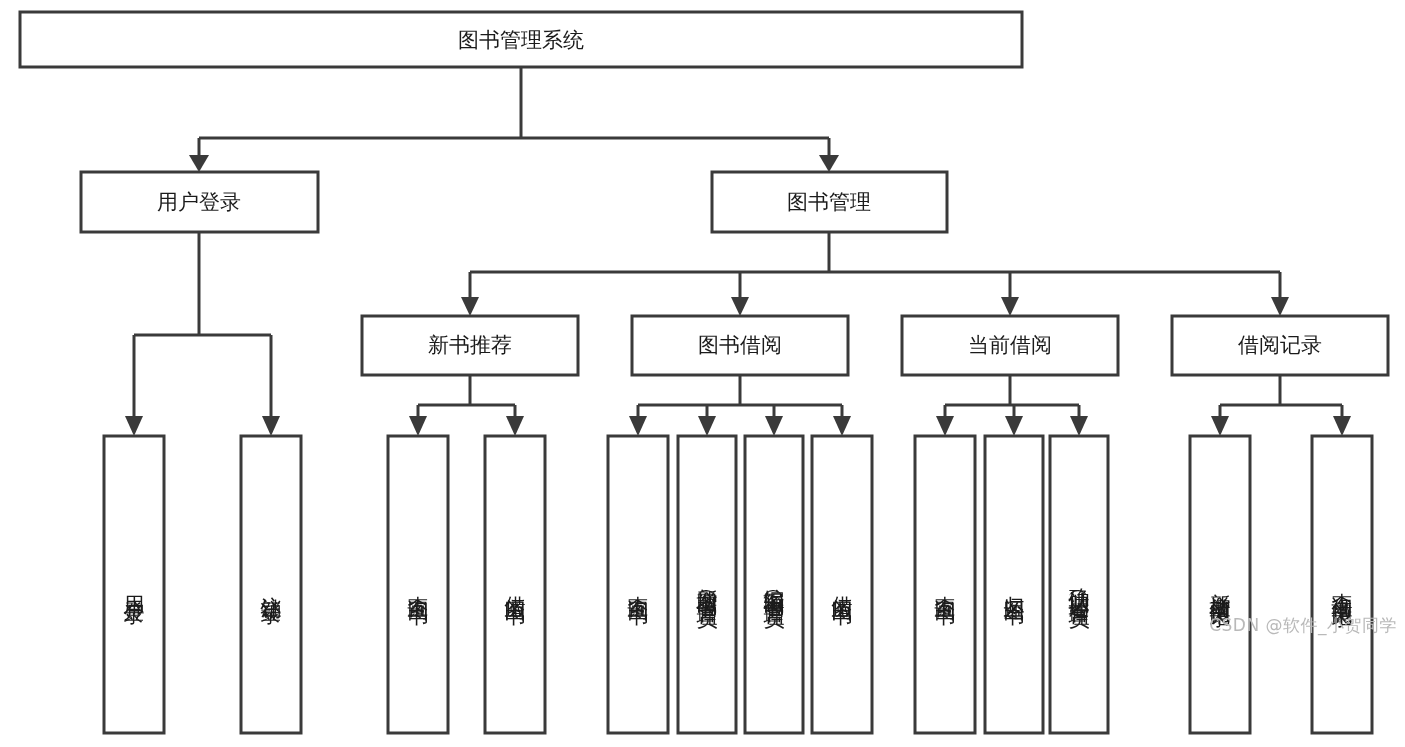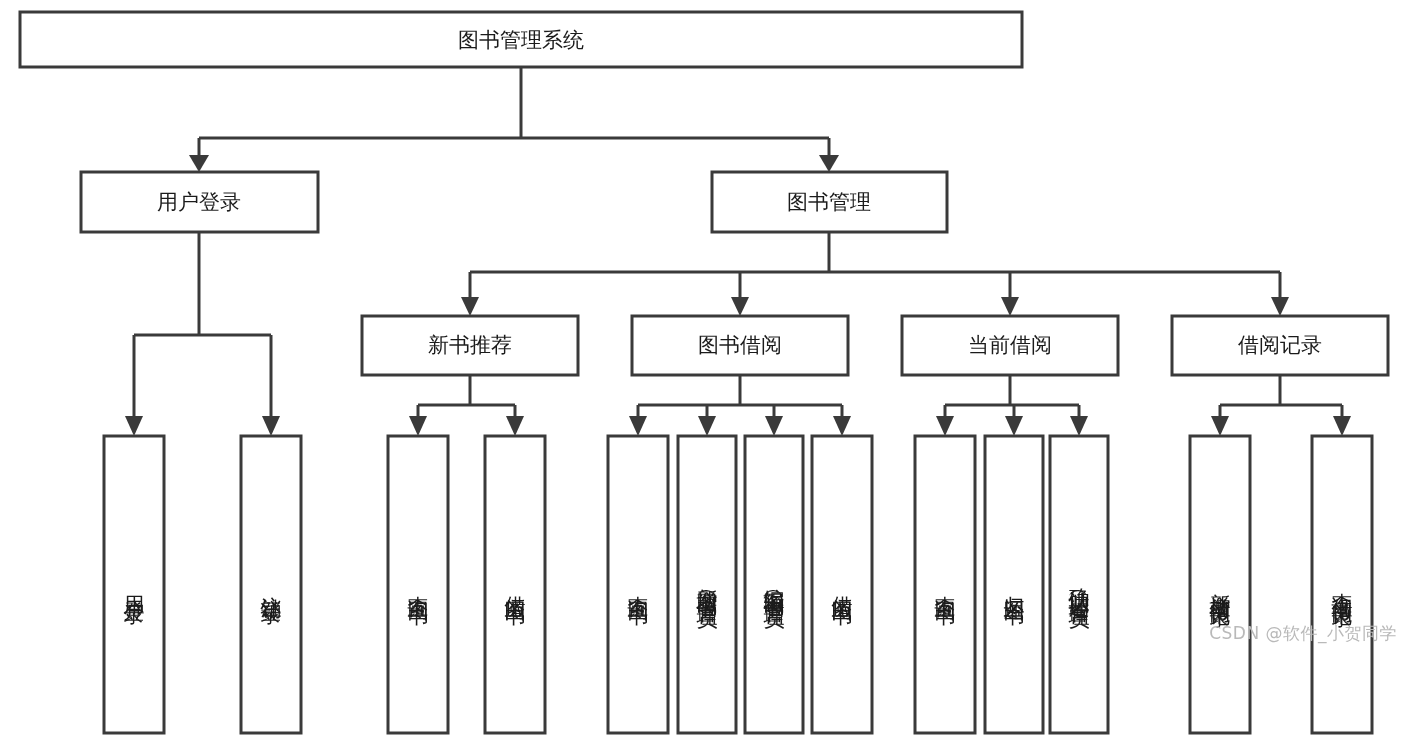--- a/index.html
+++ b/index.html
@@ -72,21 +72,21 @@
     font-family: "DejaVu Sans", "Liberation Sans", sans-serif;
     font-size: 21px;
     line-height: 1.05;
     letter-spacing: 3px;
     color: #1b1b1b;
     white-space: nowrap;
   }
   #watermark {
     position: absolute;
     right: 8px;
-    bottom: 0;
+    bottom: 8px;
     font-family: "DejaVu Sans", "Liberation Sans", sans-serif;
     font-size: 17px;
     color: #b9b9b9;
     letter-spacing: 0.5px;
     pointer-events: none;
     user-select: none;
   }
 </style>
 </head>
 <body>

